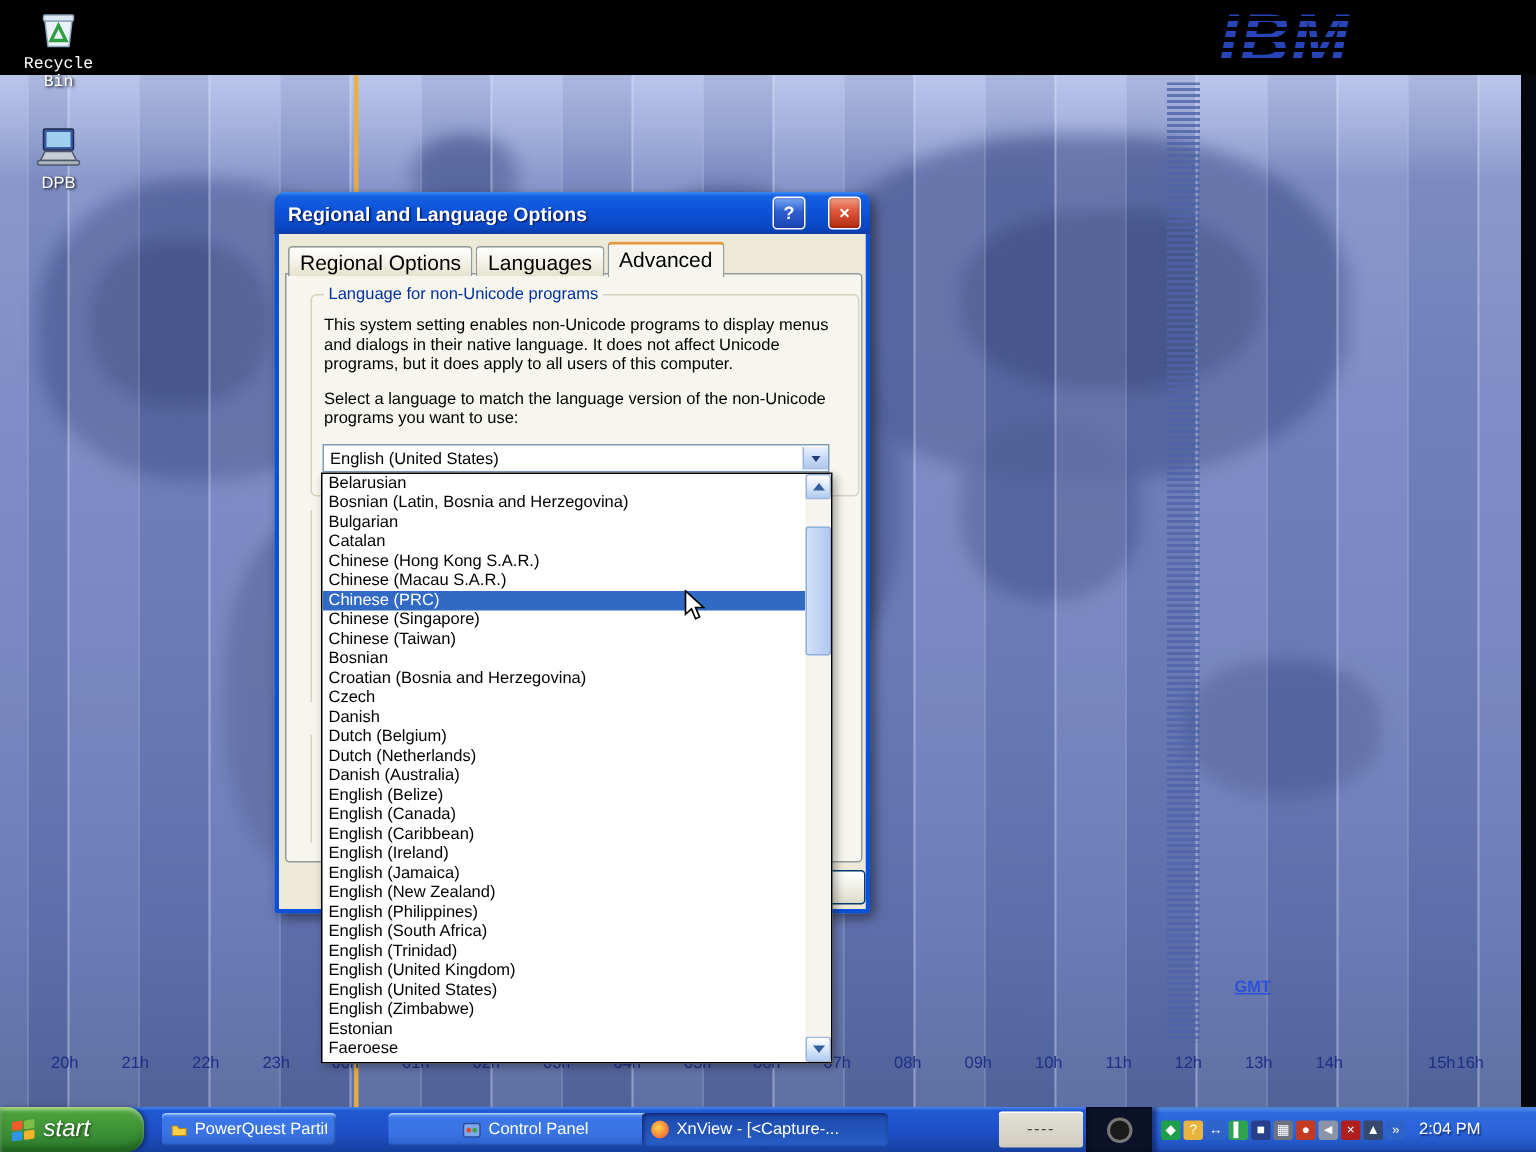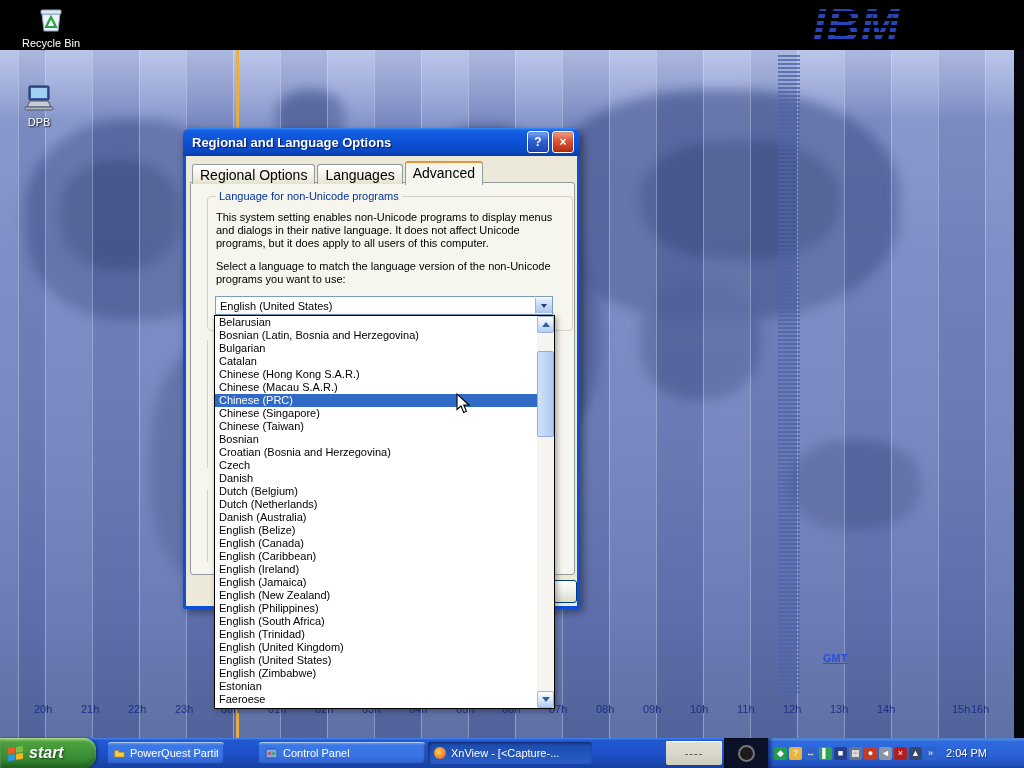--- a/index.html
+++ b/index.html
@@ -36,21 +36,21 @@
   
   .dicon{position:absolute;width:70px;text-align:center;z-index:3;cursor:default;}
   .dicon-img{display:flex;align-items:center;justify-content:center;height:32px;}
   .dicon-label{margin-top:2px;font-size:11px;color:#fff;text-shadow:1px 1px 2px #000;}
 
   
   .dialog{position:absolute;left:183px;top:128px;width:397px;height:481px;z-index:10;
      border-radius:7px 7px 3px 3px;box-shadow:3px 3px 8px rgba(0,0,0,.45);}
   .titlebar{position:absolute;left:0;top:0;right:0;height:28px;border-radius:7px 7px 0 0;
      background:linear-gradient(180deg,#3B8BF5 0%,#1560E2 10%,#0D52D8 45%,#0A47C2 85%,#0A3CA8 100%);
-     display:flex;align-items:center;padding:0 6px;}
+     display:flex;align-items:center;padding:0 6px;gap:12px;}
   .dlg-title{flex:1;color:#fff;font-size:13px;font-weight:bold;text-shadow:1px 1px 1px rgba(0,0,40,.7);padding-left:3px;
      white-space:nowrap;overflow:hidden;}
   .tb-btn{width:20px;height:20px;margin-left:3px;border:1px solid #fff;border-radius:3px;
      display:flex;align-items:center;justify-content:center;color:#fff;font-weight:bold;font-size:12px;
      box-shadow:inset 0 0 2px rgba(0,0,60,.4);}
   .tb-btn.help{background:linear-gradient(180deg,#79A8F5,#2E5FD0 45%,#1B46B4);}
   .tb-btn.close{background:linear-gradient(180deg,#F0A08A,#E25A3C 40%,#B52A10);}
   .dlg-body{position:absolute;left:0;right:0;top:28px;bottom:0;background:#ECE9D8;
      border:3px solid #0A50D8;border-top:none;border-radius:0 0 3px 3px;}
   .tabs{position:absolute;left:9px;top:36px;display:flex;gap:2px;z-index:2;}
@@ -96,21 +96,21 @@
 
   
   .cursor{position:absolute;left:456px;top:393px;z-index:30;}
 
   
   .taskbar{position:absolute;left:0;top:738px;width:1024px;height:30px;z-index:40;
      background:linear-gradient(180deg,#4687F0 0%,#2159D2 8%,#1E50C8 55%,#16409F 100%);}
   .start{position:absolute;left:0;top:0;height:30px;width:96px;
      background:linear-gradient(180deg,#7BC143 0%,#4DA33C 10%,#3E9437 50%,#2F7E2F 95%);
      border-radius:0 12px 12px 0;display:flex;align-items:center;gap:6px;padding:0 14px 0 8px;box-sizing:border-box;
-     color:#fff;font-style:italic;font-weight:bold;font-size:16px;text-shadow:1px 1px 2px rgba(0,0,0,.55);
+     color:#fff;font-style:italic;font-weight:normal;font-size:16px;text-shadow:1px 1px 2px rgba(0,0,0,.55);
      box-shadow:inset 0 2px 3px rgba(255,255,255,.4),inset 0 -4px 5px rgba(0,40,0,.35),2px 0 3px rgba(0,0,0,.35);}
   .flag{display:grid;grid-template-columns:7px 7px;grid-template-rows:6px 6px;gap:1px;transform:skewY(-8deg);}
   .flag i{border-radius:1px;}
   .flag i:nth-child(1){background:#F25C28;}.flag i:nth-child(2){background:#7CBE45;}
   .flag i:nth-child(3){background:#2E95E8;}.flag i:nth-child(4){background:#F5B327;}
   .taskbtn{position:absolute;top:4px;height:22px;border-radius:3px;color:#fff;font-size:11px;
      background:linear-gradient(180deg,#6FA5F6 0%,#3B77E8 15%,#3A74E4 60%,#2E61CC 100%);
      box-shadow:inset 0 1px 0 rgba(255,255,255,.45),inset -1px -1px 1px rgba(0,0,40,.3);
      display:flex;align-items:center;gap:5px;padding:0 6px;box-sizing:border-box;overflow:hidden;white-space:nowrap;}
   .taskbtn.active{background:linear-gradient(180deg,#1C4AAB 0%,#2153B8 50%,#2A5FC9 100%);
@@ -177,21 +177,21 @@
     <span style="left:830px">13h</span>
     <span style="left:877px">14h</span>
     <span style="left:952px">15h</span>
     <span style="left:971px">16h</span>
   </div>
 
   <div class="topbar">
     <div class="ibm">IBM</div>
   </div>
 
-  <div class="dicon" style="left:16px;top:3px;">
+  <div class="dicon" style="left:4px;top:3px;font-family:Liberation Mono, monospace;">
     <div class="dicon-img">
       <svg width="30" height="30" viewBox="0 0 30 30">
         <path d="M6 10 L24 10 L22 27 L8 27 Z" fill="#EAF3FB" stroke="#8FA6BC"></path>
         <rect x="5" y="6" width="20" height="4" rx="1" fill="#DCE8F3" stroke="#8FA6BC"></rect>
         <path d="M15 13 L20 23 L10 23 Z" fill="none" stroke="#2F9E3F" stroke-width="2.2"></path>
       </svg>
     </div>
     <div class="dicon-label">Recycle Bin</div>
   </div>
 
@@ -298,21 +298,21 @@
       <span>start</span>
     </div>
 
     <div class="taskbtn" style="left:108px;width:116px;">
       <svg width="14" height="11" viewBox="0 0 14 11">
         <path d="M1 3 L1 10 L13 10 L13 4 L6.5 4 L5.5 1.8 L1 1.8 Z" fill="#F7CE46" stroke="#B8860B" stroke-width="0.8"></path>
       </svg>
       <span class="tb-label">PowerQuest Partition...</span>
     </div>
 
-    <div class="taskbtn" style="left:259px;width:166px;">
+    <div class="taskbtn" style="left:259px;width:182px;justify-content:center;">
       <svg width="13" height="13" viewBox="0 0 13 13">
         <rect x="1" y="2" width="11" height="9" rx="1.5" fill="#7FA8E8" stroke="#2B4E9E"></rect>
         <circle cx="4.5" cy="6.5" r="1.6" fill="#E04A2F"></circle>
         <circle cx="8.5" cy="6.5" r="1.6" fill="#3DA348"></circle>
       </svg>
       <span class="tb-label">Control Panel</span>
     </div>
 
     <div class="taskbtn active" style="left:428px;width:164px;">
       <span class="xnv-ico"></span>

